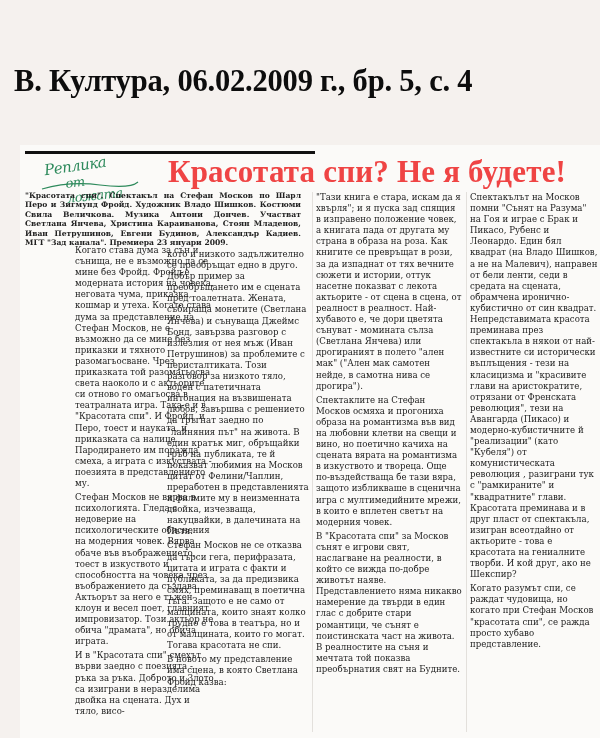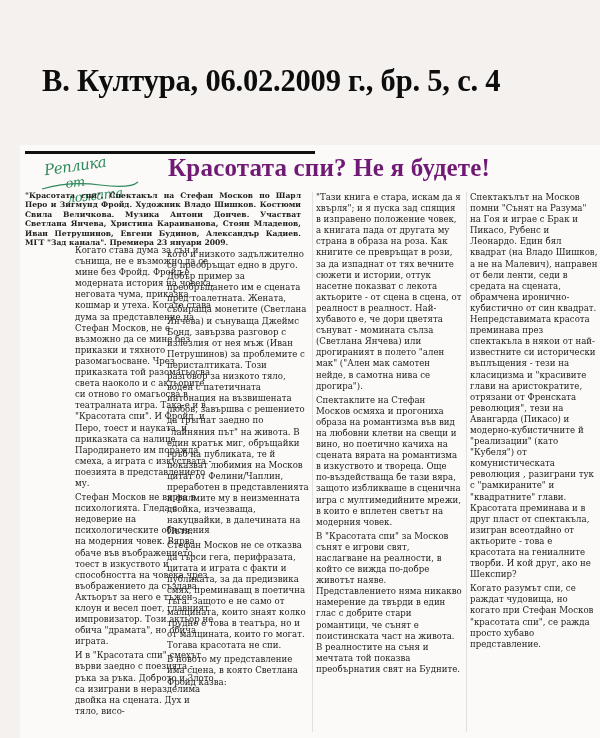--- a/index.html
+++ b/index.html
@@ -7,40 +7,40 @@
     width: 600px; height: 738px; overflow: hidden;
     background: #f5f1ee;
     font-family: "DejaVu Serif", serif;
     color: #1a1a1a;
     position: relative;
   }
   .source-line {
     position: absolute; left: 14px; top: 64px;
     font-family: "Liberation Serif", serif;
     font-weight: bold; font-size: 30.5px; letter-spacing: -0.2px;
-    color: #0d0d0d; white-space: nowrap; margin-left: 28px;
+    color: #0d0d0d; white-space: nowrap;
   }
   .clipping {
     position: absolute; left: 20px; top: 145px; width: 580px; height: 593px;
     background: #fbfaf8;
   }
   .top-rule {
     position: absolute; left: 5px; top: 6px; width: 290px; height: 3px; background: #111;
   }
   .logo {
     position: absolute; left: 20px; top: 12px; width: 100px; height: 34px;
     color: #2e8a5c; font-family: "DejaVu Serif", serif; font-style: italic;
   }
   .logo .l1 { position: absolute; left: 4px; top: 0; font-size: 15px; transform: rotate(-8deg); letter-spacing: -0.5px; }
   .logo .l2 { position: absolute; left: 26px; top: 15px; font-size: 13px; transform: rotate(-6deg); letter-spacing: -0.5px; }
   .logo .swash { position: absolute; left: 0; top: 22px; width: 100px; height: 12px; }
   .headline {
     position: absolute; left: 148px; top: 9px;
-    font-family: "Liberation Serif", serif; font-weight: bold; font-size: 25px;
-    color: #701a75; white-space: nowrap; letter-spacing: 0.2px;
+    font-family: "Liberation Serif", serif; font-weight: bold; font-size: 31px;
+    color: #ef4444; white-space: nowrap; letter-spacing: 0.2px;
   }
   .credits {
     position: absolute; left: 5px; top: 46px; width: 276px;
     font-family: "DejaVu Serif", serif; font-weight: bold; font-size: 7.6px; line-height: 9.4px;
     color: #222; text-align: justify;
   }
   .col {
     position: absolute; font-family: "DejaVu Serif", serif; font-size: 8.6px; line-height: 11.1px;
     color: #222;
   }

